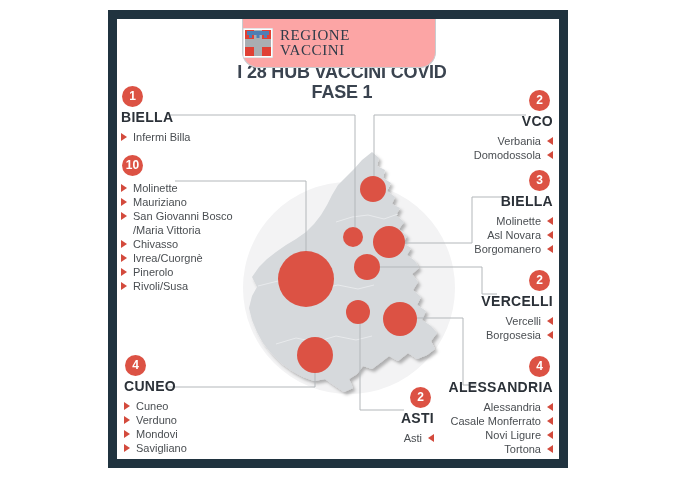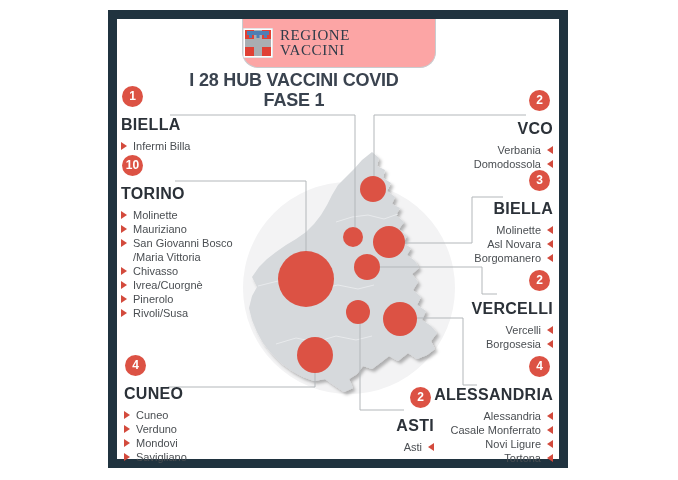--- a/index.html
+++ b/index.html
@@ -6,31 +6,31 @@
   .page{position:relative;width:678px;height:480px;background:#fff;overflow:hidden;
         font-family:"Liberation Sans",sans-serif;}
   .frame{position:absolute;left:108px;top:10px;width:460px;height:458px;
          box-sizing:border-box;border:9px solid #20333F;background:#fff;}
   .tab{position:absolute;left:242px;top:19px;width:192px;height:48px;background:#fca5a5;
        border:1px solid #C9CCCF;border-top:none;border-radius:0 0 16px 16px;
        display:flex;align-items:center;justify-content:flex-start;z-index:3;}
   .logo{display:flex;align-items:center;gap:7px;}
   .logo-text{font-family:"Liberation Serif",serif;font-size:15px;line-height:15px;
              color:#2E3B49;letter-spacing:.6px;}
-  .title{position:absolute;left:108px;top:70px;width:372px;text-align:center;z-index:2;
-         font-weight:bold;font-size:18px;line-height:20px;color:#3A434F;letter-spacing:-0.2px;}
+  .title{position:absolute;left:108px;top:62px;width:372px;text-align:center;z-index:2;
+         font-weight:bold;font-size:18px;line-height:20px;color:#3A434F;letter-spacing:-0.2px;padding-left:48px;}
   #map-svg{position:absolute;left:0;top:0;width:678px;height:480px;pointer-events:none;z-index:1;}
   .prov{position:absolute;z-index:4;}
   .prov.left{text-align:left;}
   .prov.right{text-align:right;}
   .badge{display:inline-block;width:21px;height:21px;border-radius:50%;background:#DC5244;
          color:#fff;font-weight:bold;font-size:12px;line-height:21px;text-align:center;}
   .prov.left .badge{margin-left:1px;}
   .prov.right .badge{margin-right:3px;}
-  .prov-name{font-weight:bold;font-size:16px;color:#2B3138;letter-spacing:.3px;margin-top:9px;}
+  .prov-name{font-weight:bold;font-size:14px;color:#2B3138;letter-spacing:.3px;margin-top:2px;}
   .items{margin-top:5px;}
   .item-row{display:flex;align-items:center;height:14px;font-size:11px;color:#4A4E52;}
   .item-row.right{justify-content:flex-end;text-align:center;}
   .tri{width:0;height:0;border-top:4px solid transparent;border-bottom:4px solid transparent;flex:0 0 auto;}
   .tri-r{border-left:6px solid #D34A3C;margin-right:6px;}
   .tri-l{border-right:6px solid #D34A3C;margin-left:6px;}
   #p-biella{left:121px;top:86px;}
   #p-torino{left:121px;top:155px;}
   #p-cuneo{left:124px;top:355px;}
   #p-vco{right:125px;top:90px;}
@@ -105,21 +105,20 @@
     <div class="items">
         <div class="item-row left">
           <span class="tri tri-r"></span>
           <span>Infermi Billa</span>
         </div>
       </div>
   </div>
 
   <div class="prov left" id="p-torino">
     <div class="badge">10</div>
-    <div class="prov-name">TORINO</div>
     <div class="items">
         <div class="item-row left">
           <span class="tri tri-r"></span>
           <span>Molinette</span>
         </div>
         <div class="item-row left">
           <span class="tri tri-r"></span>
           <span>Mauriziano</span>
         </div>
         <div class="item-row left">

